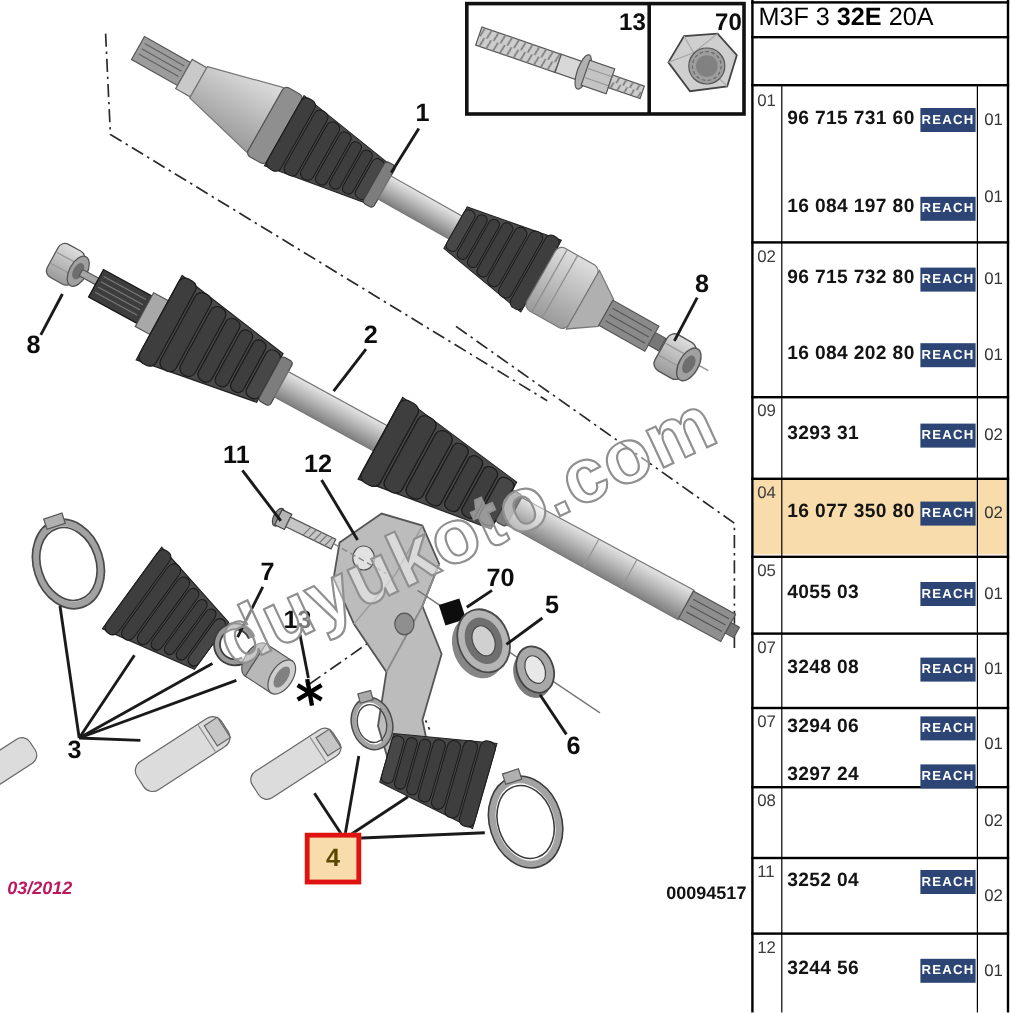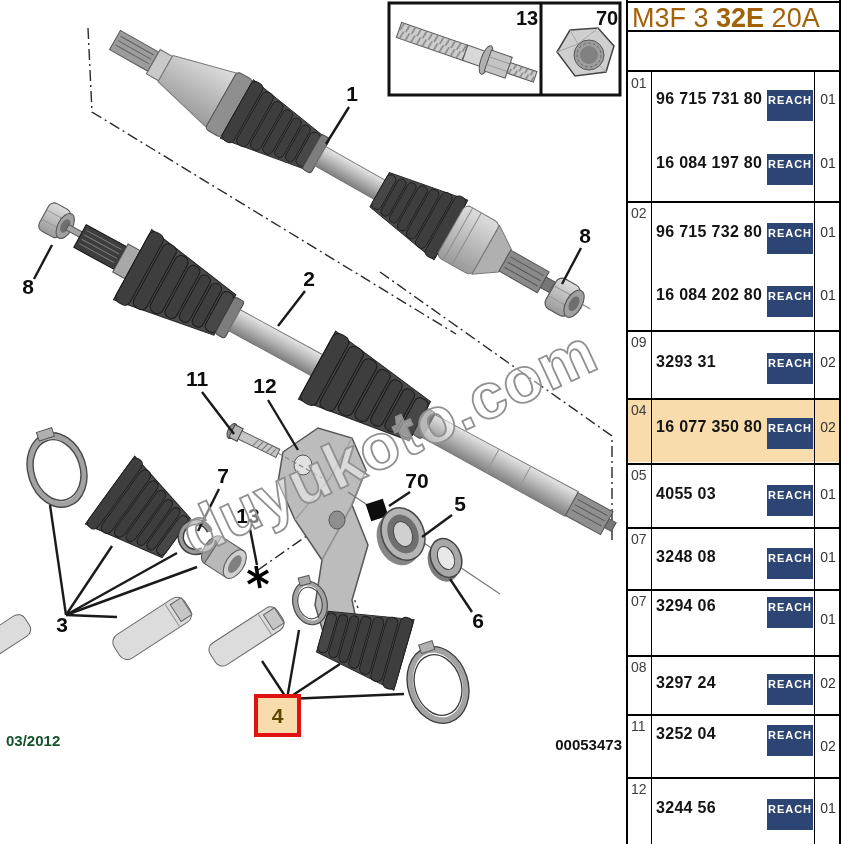--- a/index.html
+++ b/index.html
@@ -2,30 +2,30 @@
 <html><head>
 <meta charset="utf-8">
 <style>
   html,body{margin:0;padding:0;background:#ffffff;font-family:"Liberation Sans",sans-serif;}
   #stage{position:relative;width:842px;height:844px;background:#fff;overflow:hidden;}
   #diagram-svg{position:absolute;left:0;top:0;}
   .tl{position:absolute;background:#000;}
   .titem{position:absolute;left:631px;width:24px;font-size:14px;color:#3c3c3c;}
   .tentry{position:absolute;left:624px;width:218px;height:22px;}
   .part{position:absolute;left:32px;top:1px;font-size:16px;font-weight:bold;color:#141414;letter-spacing:0.3px;white-space:nowrap;}
-  .badge{position:absolute;left:143px;top:1px;width:46px;height:31px;background:#2c4575;color:#fff;
+  .badge{position:absolute;left:143px;top:1px;width:46px;height:20px;background:#2c4575;color:#fff;
          font-size:11px;font-weight:bold;text-align:center;line-height:20px;letter-spacing:1px;}
   .qty{position:absolute;left:816px;width:24px;text-align:center;font-size:14px;color:#333;}
   #hl-row{position:absolute;left:628px;top:400px;width:212px;height:62px;background:#f8dcab;}
-  #tbl-header{position:absolute;left:632px;top:3px;width:206px;height:26px;font-size:27px;color:#a16207;white-space:nowrap;}
+  #tbl-header{position:absolute;left:632px;top:3px;width:206px;height:26px;font-size:21px;color:#000000;white-space:nowrap;}
   #tbl-header .b{font-weight:bold;}
   #red-box{position:absolute;left:254px;top:694px;width:47px;height:43px;box-sizing:border-box;
            border:4px solid #e01212;background:#f8dcab;display:flex;align-items:center;justify-content:center;
            font-size:21px;font-weight:bold;color:#5a4800;}
-  #date-stamp{position:absolute;left:6px;top:732px;font-size:15px;font-weight:bold;color:#14532d;}
+  #date-stamp{position:absolute;left:6px;top:732px;font-size:15px;font-weight:bold;color:#be185d;font-style:italic;}
   #doc-number{position:absolute;left:546px;top:736px;width:76px;text-align:right;font-size:15px;font-weight:bold;color:#111;}
 </style>
 </head>
 <body>
 
 <div id="stage">
 
 <svg id="diagram-svg" width="624" height="844" viewBox="0 0 624 844">
   <defs>
     <linearGradient id="shaftg" x1="0" y1="0" x2="0" y2="1">
@@ -256,21 +256,21 @@
   </g>
 
   <text transform="translate(398,462) rotate(-25)" text-anchor="middle" font-size="64" font-weight="bold" letter-spacing="1" fill="rgba(255,255,255,0.45)" stroke="#909090" stroke-width="1.8">duyukoto.com</text>
 </svg>
 
 <div id="red-box">
   <span>4</span>
 </div>
 
 <div id="date-stamp">03/2012</div>
-<div id="doc-number">00053473</div>
+<div id="doc-number">00094517</div>
 
 <div id="hl-row"></div>
 
 <div class="tl" style="left:626px;top:0;width:2px;height:844px;"></div>
 <div class="tl" style="left:839px;top:0;width:2px;height:844px;"></div>
 <div class="tl" style="left:626px;top:1px;width:215px;height:2px;"></div>
 <div class="tl" style="left:626px;top:30px;width:215px;height:2px;"></div>
 <div class="tl" style="left:626px;top:70px;width:215px;height:2px;"></div>
 <div class="tl" style="left:626px;top:201px;width:215px;height:2px;"></div>
 <div class="tl" style="left:626px;top:330px;width:215px;height:2px;"></div>
@@ -295,26 +295,26 @@
 <div class="titem" style="top:334px">09</div>
 <div class="titem" style="top:402px">04</div>
 <div class="titem" style="top:467px">05</div>
 <div class="titem" style="top:531px">07</div>
 <div class="titem" style="top:593px">07</div>
 <div class="titem" style="top:659px">08</div>
 <div class="titem" style="top:718px">11</div>
 <div class="titem" style="top:781px">12</div>
 
 <div class="tentry" style="top:89px">
-  <span class="part">96 715 731 80</span>
+  <span class="part">96 715 731 60</span>
   <span class="badge">REACH</span>
 </div>
 <div class="qty" style="top:91px">01</div>
 
-<div class="tentry" style="top:153px">
+<div class="tentry" style="top:163px">
   <span class="part">16 084 197 80</span>
   <span class="badge">REACH</span>
 </div>
 <div class="qty" style="top:155px">01</div>
 
 <div class="tentry" style="top:222px">
   <span class="part">96 715 732 80</span>
   <span class="badge">REACH</span>
 </div>
 <div class="qty" style="top:224px">01</div>
@@ -348,21 +348,21 @@
   <span class="badge">REACH</span>
 </div>
 <div class="qty" style="top:549px">01</div>
 
 <div class="tentry" style="top:596px">
   <span class="part">3294 06</span>
   <span class="badge">REACH</span>
 </div>
 <div class="qty" style="top:611px">01</div>
 
-<div class="tentry" style="top:673px">
+<div class="tentry" style="top:636px">
   <span class="part">3297 24</span>
   <span class="badge">REACH</span>
 </div>
 <div class="qty" style="top:675px">02</div>
 
 <div class="tentry" style="top:724px">
   <span class="part">3252 04</span>
   <span class="badge">REACH</span>
 </div>
 <div class="qty" style="top:738px">02</div>

